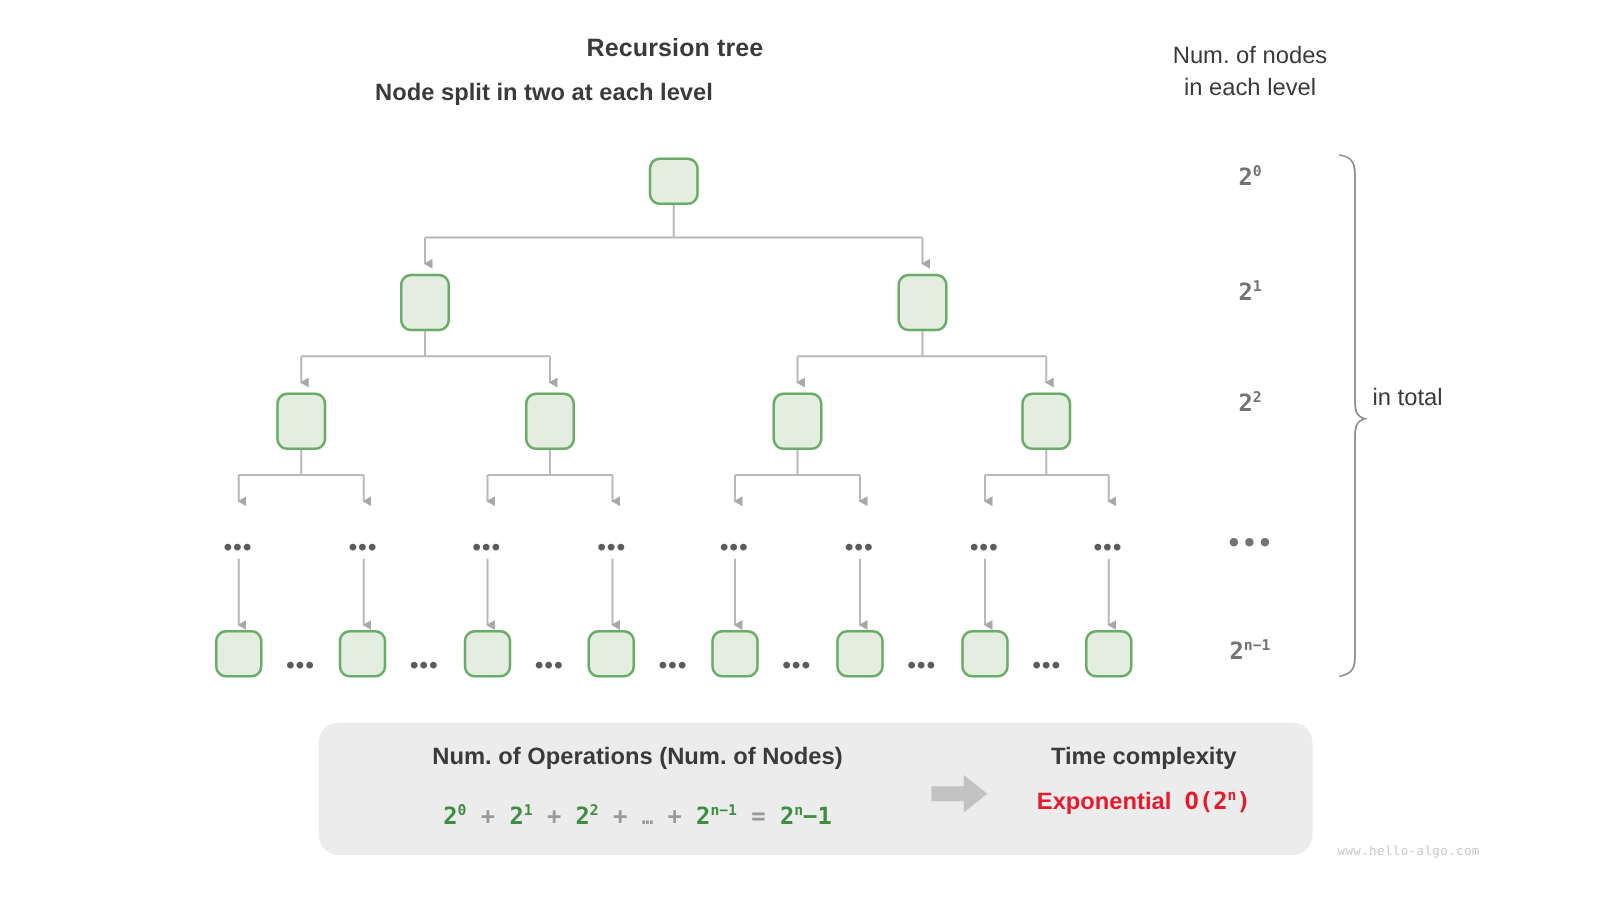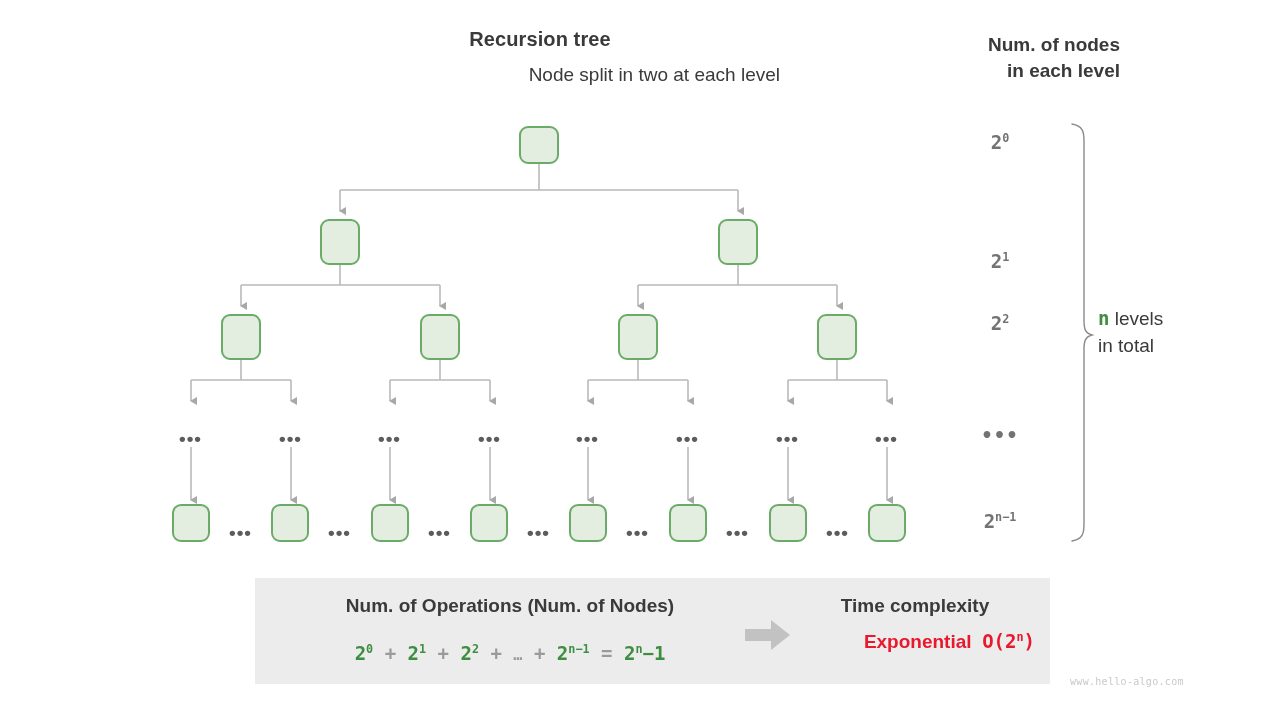--- a/index.html
+++ b/index.html
@@ -37,32 +37,32 @@
     text-align: center;
     font-size: 20px;
     font-weight: bold;
     color: #3a3a3a;
     letter-spacing: 0.1px;
   }
   .title-sub {
     position: absolute;
     left: 300px; top: 64px;
     width: 480px;
-    text-align: right;
-    font-size: 19px;
-    font-weight: normal;
+    text-align: left;
+    font-size: 19px;
+    font-weight: bold;
     color: #3a3a3a;
   }
   .title-right {
     position: absolute;
     left: 880px; top: 32px;
     width: 240px;
-    text-align: right;
-    font-size: 19px;
-    font-weight: bold;
+    text-align: center;
+    font-size: 19px;
+    font-weight: normal;
     color: #3a3a3a;
     line-height: 26px;
   }
 
   
   .node {
     position: absolute;
     background: #e3eee0;
     border: 2px solid #6aab68;
     border-radius: 9px;
@@ -116,21 +116,21 @@
     color: #3e8e41;
   }
 
   
   .summary {
     position: absolute;
     left: 255px; top: 578px;
     width: 795px;
     height: 106px;
     background: #ececec;
-    border-radius: 0;
+    border-radius: 16px;
   }
   .sum-col-left {
     position: absolute;
     left: 20px; top: 14px;
     width: 470px;
     text-align: center;
   }
   .sum-col-right {
     position: absolute;
     left: 540px; top: 14px;
@@ -156,21 +156,20 @@
   .sum-formula .op { color: #9a9a9a; }
   .sum-formula .el { color: #9a9a9a; font-size: 0.8em; }
   .sum-formula sup { font-size: 0.62em; vertical-align: super; line-height: 0; }
   .sum-complexity {
     margin-top: 8px;
     font-size: 19px;
     font-weight: bold;
     color: #e8192c;
     white-space: nowrap;
     line-height: 26px;
-    text-align: right;
   }
   .sum-complexity .bigo {
     font-family: "DejaVu Sans Mono", monospace;
     font-weight: bold;
   }
   .sum-complexity sup { font-size: 0.62em; vertical-align: super; line-height: 0; }
 
   .arrow-block {
     position: absolute;
     left: 745px; top: 618px;
@@ -288,36 +287,32 @@
   <div class="dots" style="left:626px; top:523px;">•••</div>
   <div class="node" style="left:669px; top:504px; width:38px; height:38px;"></div>
   <div class="dots" style="left:726px; top:523px;">•••</div>
   <div class="node" style="left:769px; top:504px; width:38px; height:38px;"></div>
   <div class="dots" style="left:826px; top:523px;">•••</div>
   <div class="node" style="left:868px; top:504px; width:38px; height:38px;"></div>
 
   <div class="lvl-count" style="left:940px; top:131px;">
     <span>2</span><sup>0</sup>
   </div>
-  <div class="lvl-count" style="left:940px; top:223px;margin-top:27px;">
+  <div class="lvl-count" style="left:940px; top:223px;">
     <span>2</span><sup>1</sup>
   </div>
   <div class="lvl-count" style="left:940px; top:312px;">
     <span>2</span><sup>2</sup>
   </div>
   <div class="lvl-count dotsonly" style="left:940px; top:424px;">•••</div>
   <div class="lvl-count" style="left:940px; top:510px;">
     <span>2</span><sup>n−1</sup>
   </div>
 
   <div class="brace-label">
-    <div>
-      <span class="nvar">n</span>
-      <span>levels</span>
-    </div>
     <div>in total</div>
   </div>
 
   <div class="summary">
     <div class="sum-col-left">
       <div class="sum-head">Num. of Operations (Num. of Nodes)</div>
       <div class="sum-formula"><span>2</span><sup>0</sup>&nbsp;<span class="op">+</span>&nbsp;<span>2</span><sup>1</sup>&nbsp;<span class="op">+</span>&nbsp;<span>2</span><sup>2</sup>&nbsp;<span class="op">+</span>&nbsp;<span class="el">…</span>&nbsp;<span class="op">+</span>&nbsp;<span>2</span><sup>n−1</sup>&nbsp;<span class="op">=</span>&nbsp;<span>2</span><sup>n</sup><span>−1</span></div>
     </div>
 
     <div class="sum-col-right">

